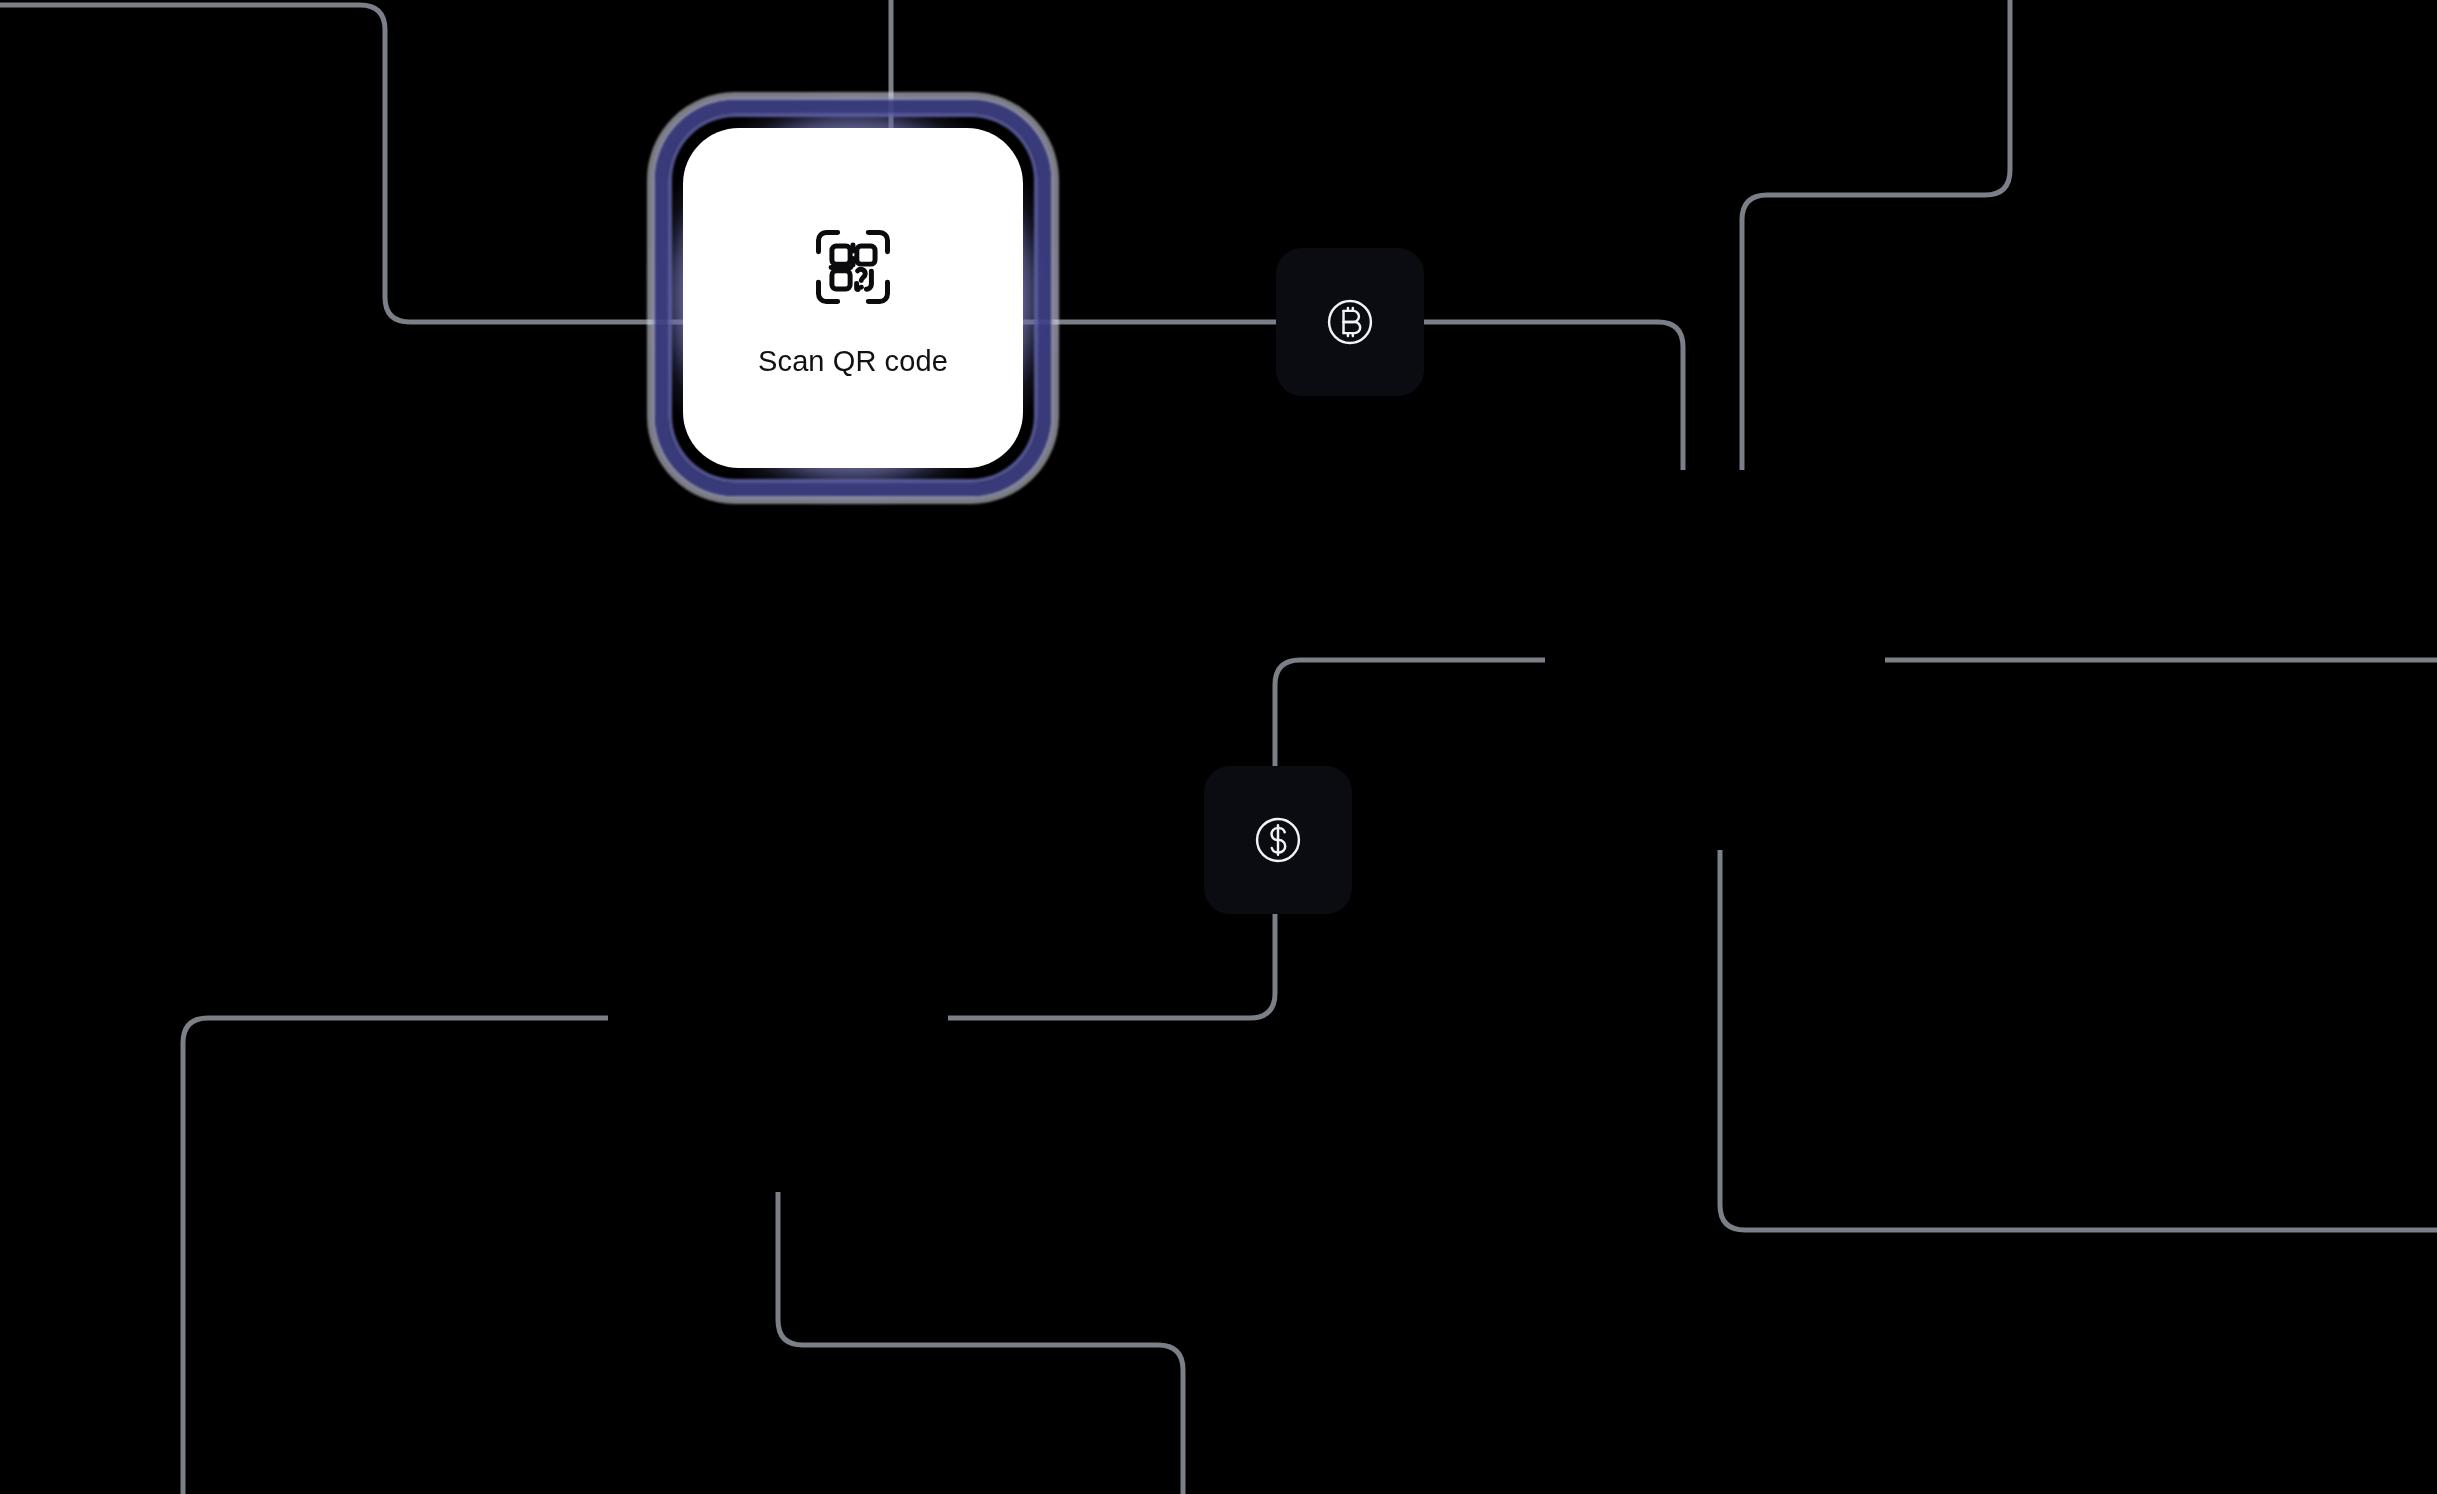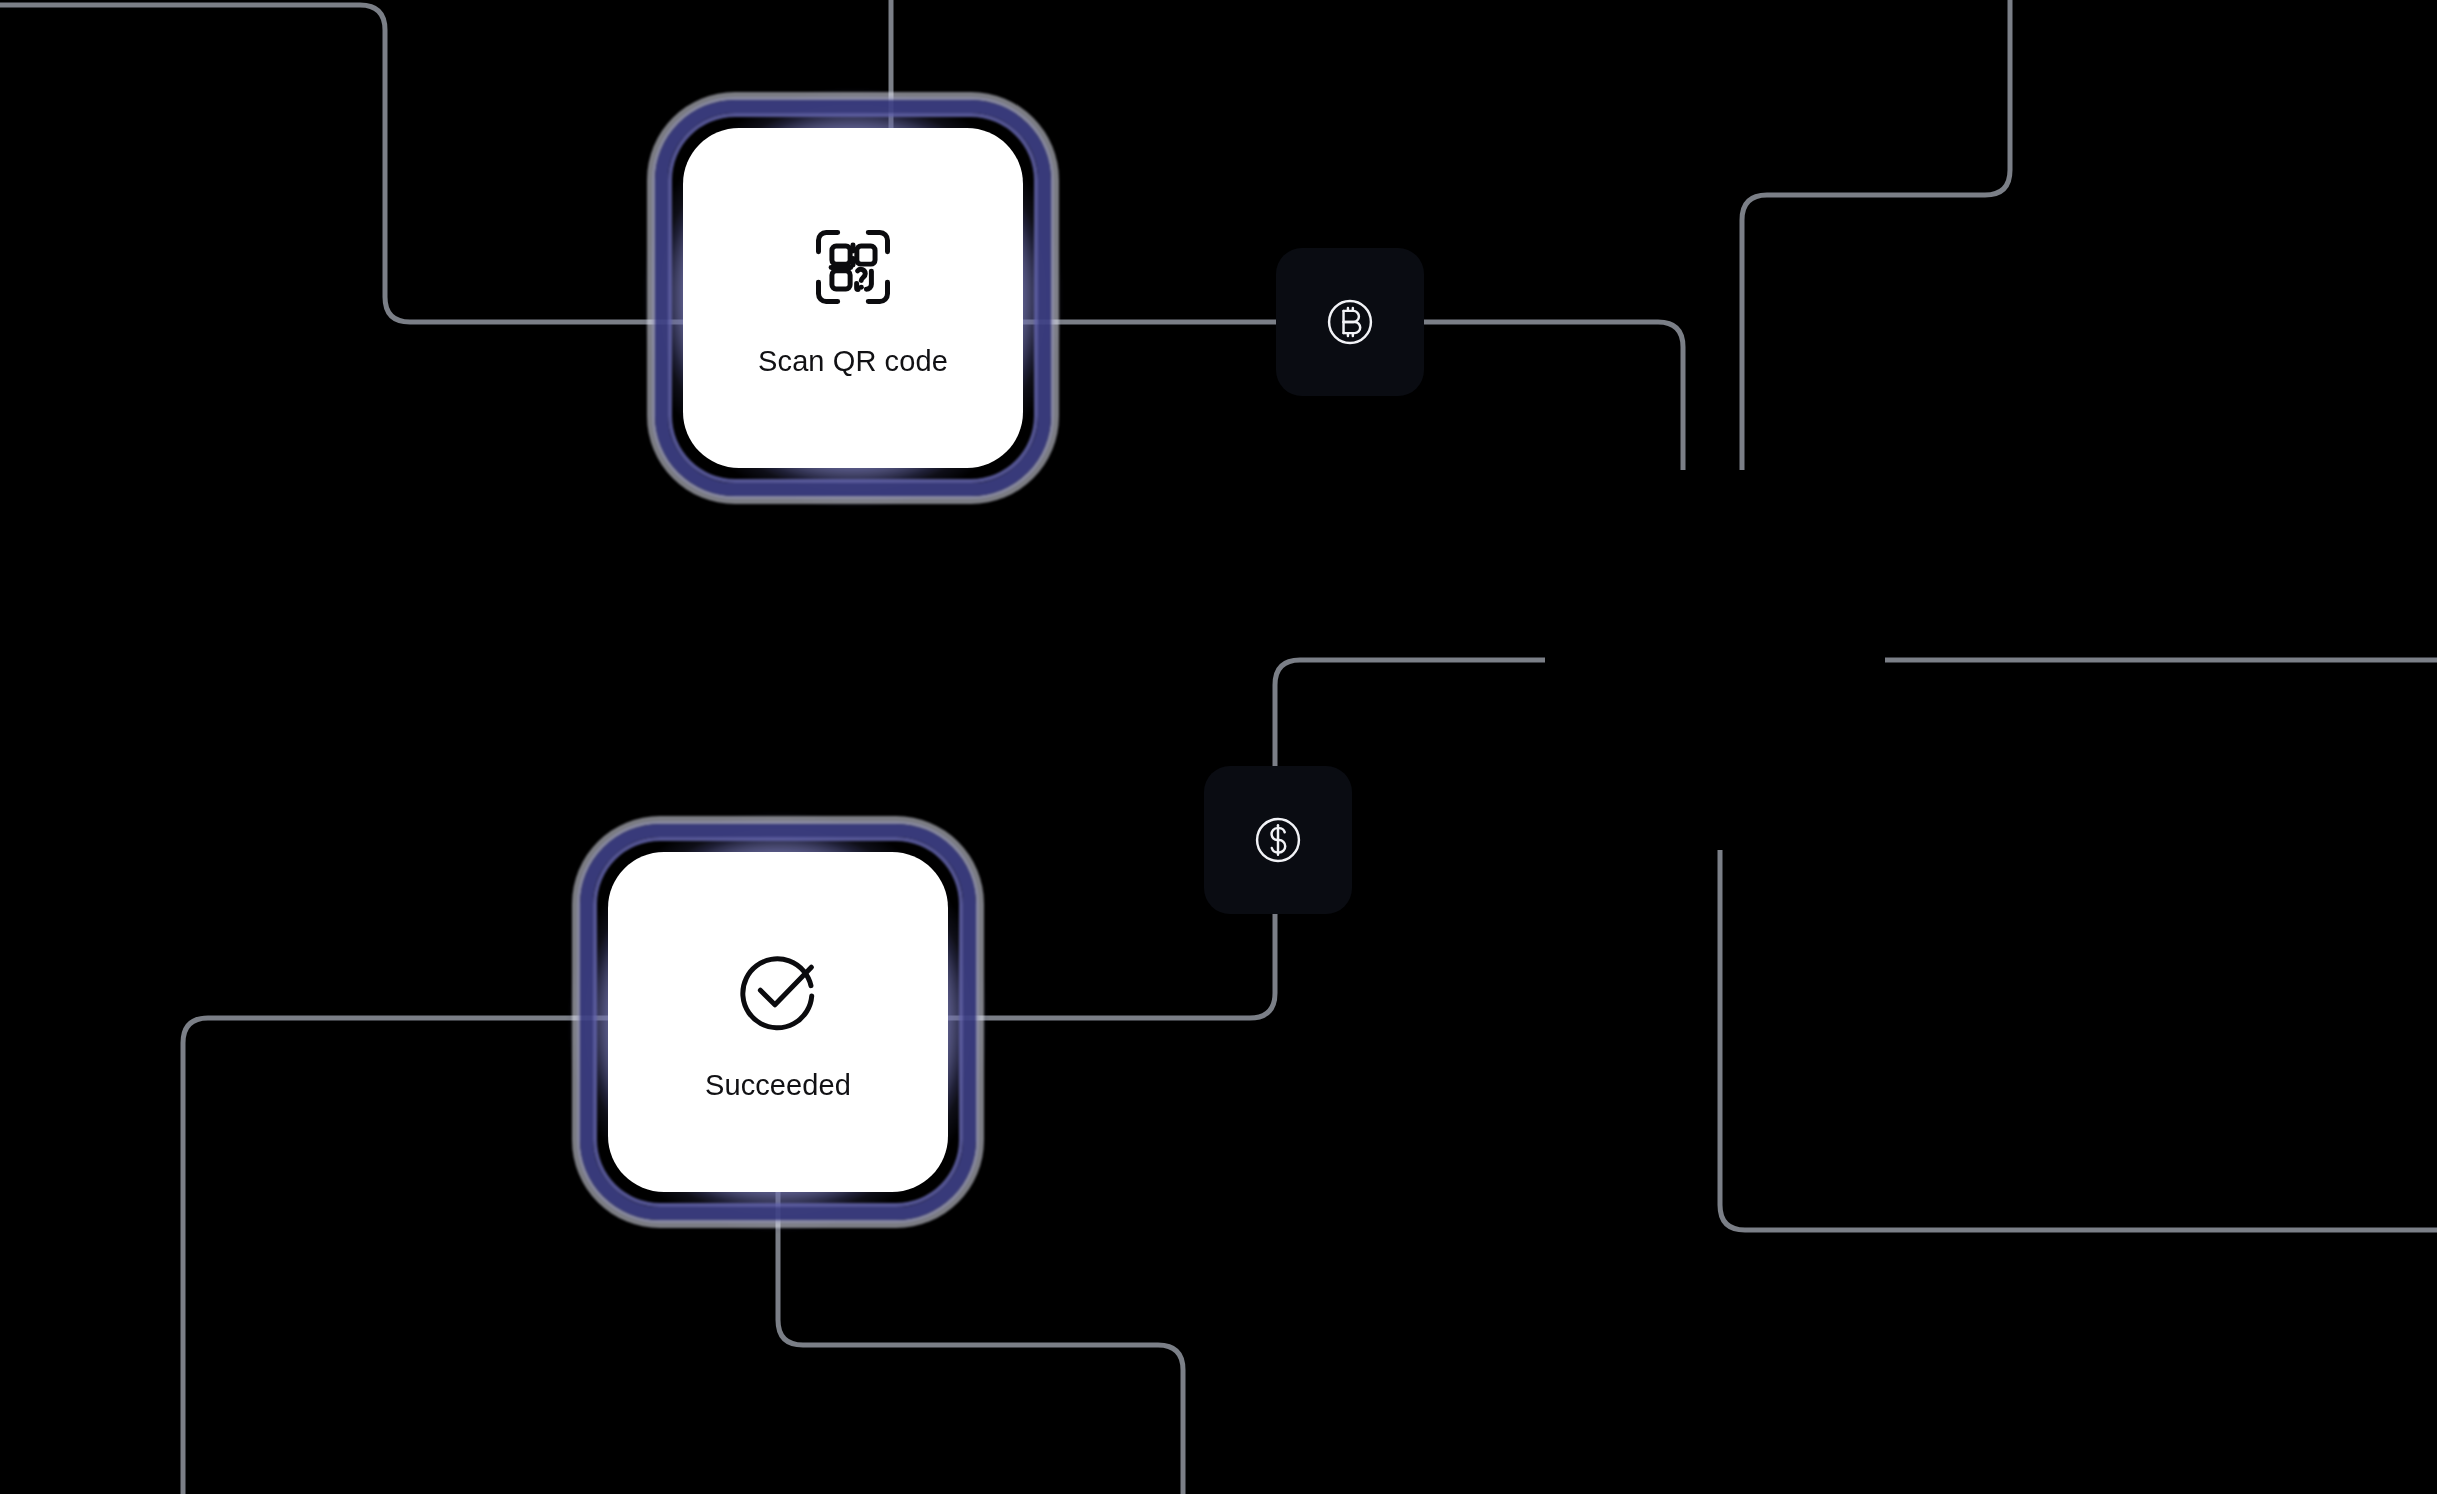--- a/index.html
+++ b/index.html
@@ -172,32 +172,20 @@
           <path d="M28.3 34.6 h.05"></path>
           <path d="M33.6 26.2 v6.8 a2.6 2.6 0 0 1-2.6 2.6"></path>
           <path d="M25.9 32.6 v2.3 a0.8 0.8 0 0 0 .8 .8"></path>
         </svg>
       </span>
       <span class="node-label">Scan QR code</span>
     </div>
   </div>
 
 
-  <div class="node-card" style="left:608px; top:852px;">
-    <div class="glow"></div>
-    <div class="face">
-      <span class="node-icon">
-        <svg viewBox="0 0 48 48" fill="none" stroke="currentColor" stroke-width="2.6" stroke-linecap="round" stroke-linejoin="round">
-          <path d="M41.2 21.2 A18 18 0 1 0 41.6 26.6"></path>
-          <path d="M14.8 23.6 L22.4 31.2 L41.4 11.6"></path>
-        </svg>
-      </span>
-      <span class="node-label">Succeeded</span>
-    </div>
-  </div>
 
   <div class="token-badge" style="left:1276px; top:248px;">
     <span class="badge-icon">
       <svg viewBox="0 0 48 48" fill="none" stroke="currentColor" stroke-width="1.9" stroke-linecap="round" stroke-linejoin="round">
         <circle cx="24" cy="24" r="16.2"></circle>
         <path d="M19.0 15.4 v17.2"></path>
         <path d="M22.4 13.2 v2.2 M26.2 13.2 v2.2"></path>
         <path d="M22.4 32.6 v2.2 M26.2 32.6 v2.2"></path>
         <path d="M19.0 15.4 h7.6 a4.3 4.3 0 0 1 0 8.6 H19.0"></path>
         <path d="M19.0 24.0 h8.6 a4.3 4.3 0 0 1 0 8.6 H19.0"></path>

